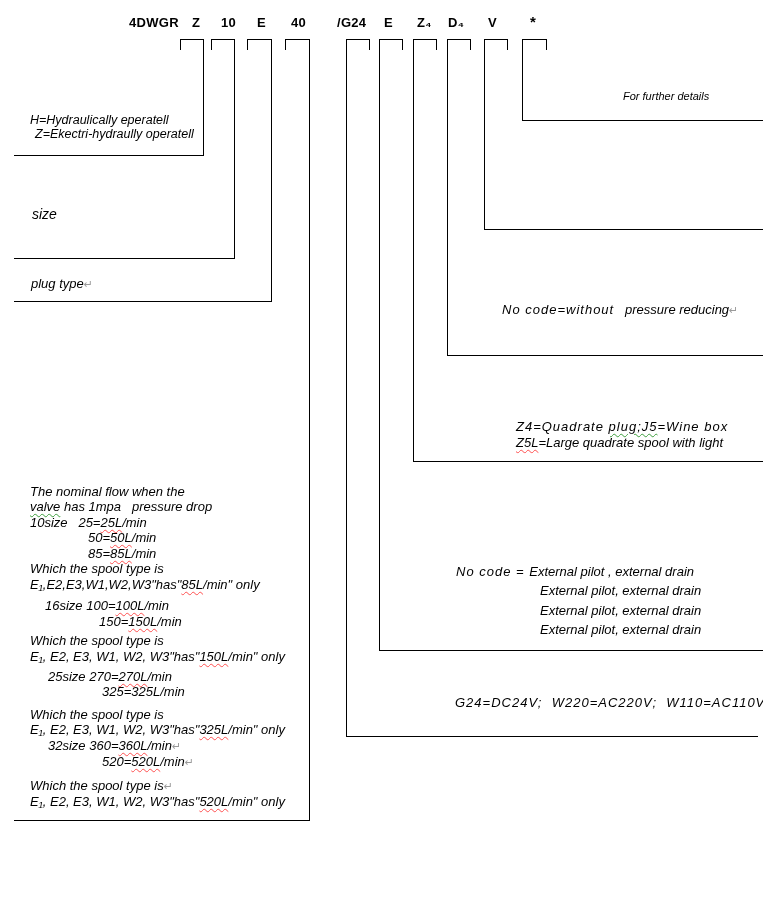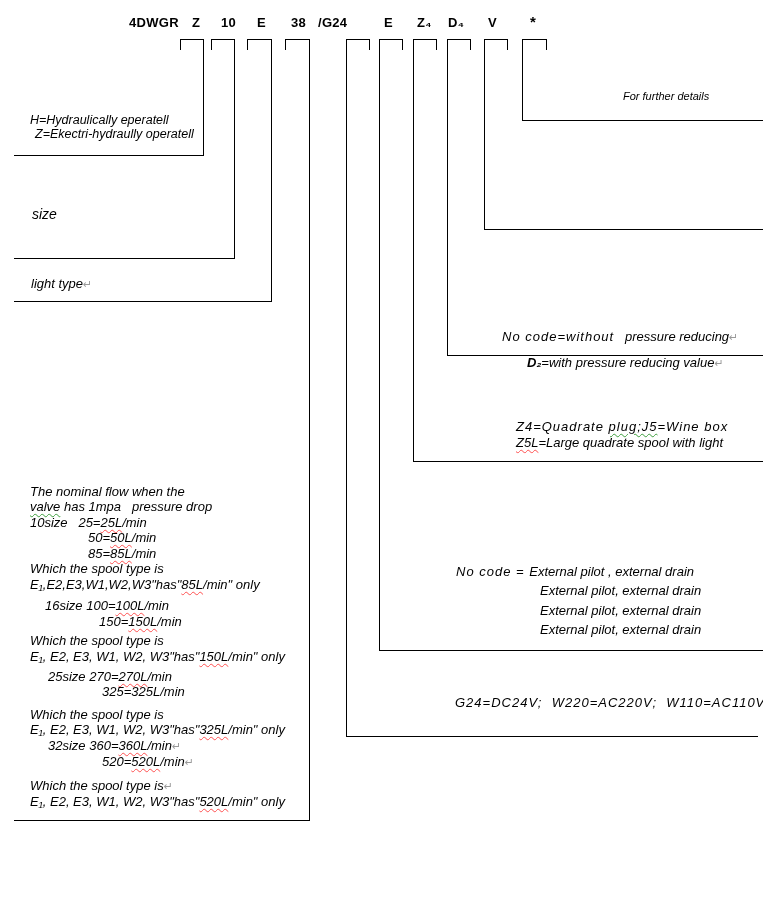--- a/index.html
+++ b/index.html
@@ -17,36 +17,36 @@
   .mark{color:#9a9a9a;font-size:11px;}
   .b{font-weight:bold;}
   .sp{letter-spacing:1px;}
   #op-lines{left:30px;top:114px;font-size:12.5px;line-height:13.6px;}
   #size-label{left:32px;top:206px;font-size:14px;}
   #size-options{left:72px;top:182px;font-size:14px;line-height:17.2px;letter-spacing:.4px;}
   #spool-line{left:31px;top:276px;font-size:13px;}
   #flow-lines{left:30px;top:484px;font-size:13px;line-height:15.45px;width:300px;}
   #further-line{left:623px;top:90px;font-size:11px;}
   #seals-lines{left:489px;top:180px;font-size:13px;line-height:14.8px;}
-  #reducing-lines{left:502px;top:324px;font-size:13px;line-height:25px;}
+  #reducing-lines{left:502px;top:302px;font-size:13px;line-height:15px;text-align:center;}
   #plug-lines{left:516px;top:419px;font-size:13px;line-height:15.5px;}
   #pilot-lines{left:456px;top:562px;font-size:13px;line-height:19.3px;}
   #voltage-line{left:455px;top:695px;font-size:13px;}
 </style>
 </head>
 <body>
 
 <div id="canvas">
 
   <span class="code" style="left:129px">4DWGR</span>
   <span class="code" style="left:192px">Z</span>
   <span class="code" style="left:221px">10</span>
   <span class="code" style="left:257px">E</span>
-  <span class="code" style="left:291px">38</span>
-  <span class="code" style="left:318px">/G24</span>
+  <span class="code" style="left:291px">40</span>
+  <span class="code" style="left:337px">/G24</span>
   <span class="code" style="left:384px">E</span>
   <span class="code" style="left:417px">Z₄</span>
   <span class="code" style="left:448px">D₄</span>
   <span class="code" style="left:488px">V</span>
   <span class="code" style="left:530px;font-size:15px;top:13px">*</span>
 
   <div class="h" style="left:180px;top:39px;width:24px"></div>
   <div class="h" style="left:211px;top:39px;width:24px"></div>
   <div class="h" style="left:247px;top:39px;width:25px"></div>
   <div class="h" style="left:285px;top:39px;width:25px"></div>
@@ -87,28 +87,28 @@
   <div class="h" style="left:484px;top:229px;width:279px"></div>
   <div class="h" style="left:447px;top:355px;width:316px"></div>
   <div class="h" style="left:413px;top:461px;width:350px"></div>
   <div class="h" style="left:379px;top:650px;width:384px"></div>
   <div class="h" style="left:346px;top:736px;width:412px"></div>
 
   <div class="txt" id="op-lines"><div class="ln"><span>H=Hydraulically eperatell</span></div><div class="ln" style="padding-left: 5px;"><span>Z=Ekectri-hydraully operatell</span></div></div>
 
   <div class="txt" id="size-label">size</div>
 
-  <div class="txt" id="spool-line"><span>light type</span><span class="mark">↵</span></div>
+  <div class="txt" id="spool-line"><span>plug type</span><span class="mark">↵</span></div>
 
   <div class="txt" id="flow-lines"><div class="ln"><span>The nominal flow when the</span></div><div class="ln"><span class="wavy-green">valve</span><span> has 1mpa   pressure drop</span></div><div class="ln"><span>10size   25=</span><span class="wavy-red">25L</span><span>/min</span></div><div class="ln" style="padding-left: 58px;"><span>50=</span><span class="wavy-red">50L</span><span>/min</span></div><div class="ln" style="padding-left: 58px;"><span>85=</span><span class="wavy-red">85L</span><span>/min</span></div><div class="ln"><span>Which the spool type is</span></div><div class="ln"><span>E₁,E2,E3,W1,W2,W3"has"</span><span class="wavy-red">85L</span><span>/min" only</span></div><div class="ln" style="padding-left: 15px; margin-top: 6px;"><span>16size 100=</span><span class="wavy-red">100L</span><span>/min</span></div><div class="ln" style="padding-left: 69px;"><span>150=</span><span class="wavy-red">150L</span><span>/min</span></div><div class="ln" style="margin-top: 4px;"><span>Which the spool type is</span></div><div class="ln"><span>E₁, E2, E3, W1, W2, W3"has"</span><span class="wavy-red">150L</span><span>/min" only</span></div><div class="ln" style="padding-left: 18px; margin-top: 5px;"><span>25size 270=</span><span class="wavy-red">270L</span><span>/min</span></div><div class="ln" style="padding-left: 72px;"><span>325=325L/min</span></div><div class="ln" style="margin-top: 7px;"><span>Which the spool type is</span></div><div class="ln"><span>E₁, E2, E3, W1, W2, W3"has"</span><span class="wavy-red">325L</span><span>/min" only</span></div><div class="ln" style="padding-left: 18px;"><span>32size 360=</span><span class="wavy-red">360L</span><span>/min</span><span class="mark">↵</span></div><div class="ln" style="padding-left: 72px;"><span>520=</span><span class="wavy-red">520L</span><span>/min</span><span class="mark">↵</span></div><div class="ln" style="margin-top: 7px;"><span>Which the spool type is</span><span class="mark">↵</span></div><div class="ln"><span>E₁, E2, E3, W1, W2, W3"has"</span><span class="wavy-red">520L</span><span>/min" only</span></div></div>
 
   <div class="txt" id="further-line"><span>For further details</span></div>
 
 
-  <div class="txt" id="reducing-lines"><div class="ln"><span class="sp">No code=without</span><span>   pressure reducing</span><span class="mark">↵</span></div><div class="ln" style="padding-left: 25px;"><span class="b">D₂</span><span>=with pressure reducing value</span><span class="mark">↵</span></div></div>
+  <div class="txt" id="reducing-lines"><div class="ln"><span class="sp">No code=without</span><span>   pressure reducing</span><span class="mark">↵</span></div></div>
 
   <div class="txt" id="plug-lines"><div class="ln"><span class="sp">Z4=Quadrate </span><span class="wavy-green sp">plug;J5</span><span class="sp">=Wine box</span></div><div class="ln"><span class="wavy-red">Z5L</span><span>=Large quadrate spool with light</span></div></div>
 
   <div class="txt" id="pilot-lines"><div class="ln"><span class="sp">No code = </span><span>External pilot , external drain</span></div><div class="ln" style="padding-left: 84px;"><span>External pilot, external drain</span></div><div class="ln" style="padding-left: 84px;"><span>External pilot, external drain</span></div><div class="ln" style="padding-left: 84px;"><span>External pilot, external drain</span></div></div>
 
   <div class="txt" id="voltage-line"><span class="sp">G24=DC24V;  W220=AC220V;  W110=AC110V</span></div>
 
 </div>
 
 </body></html>

